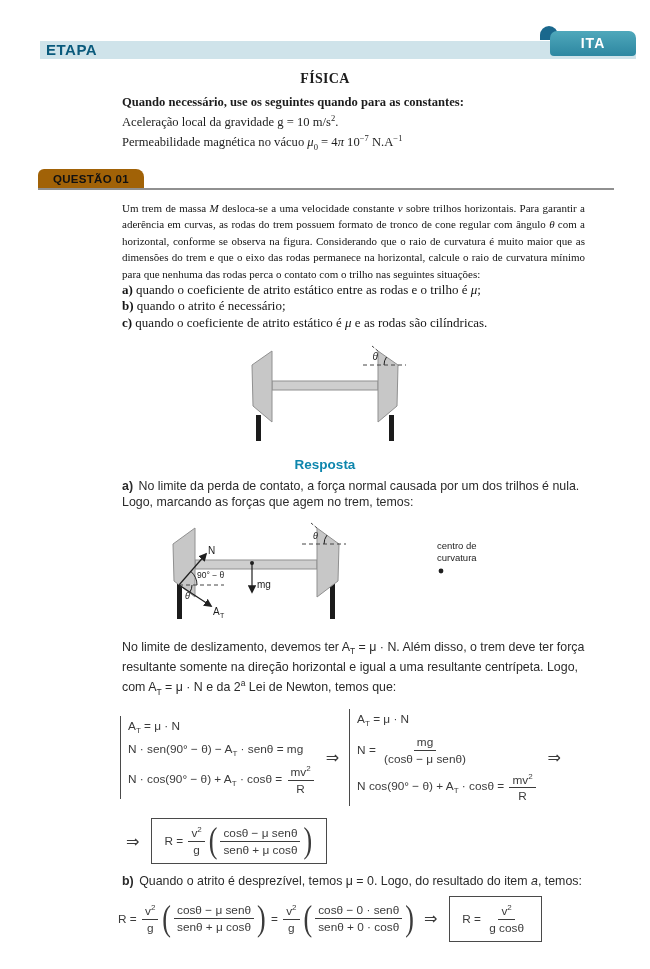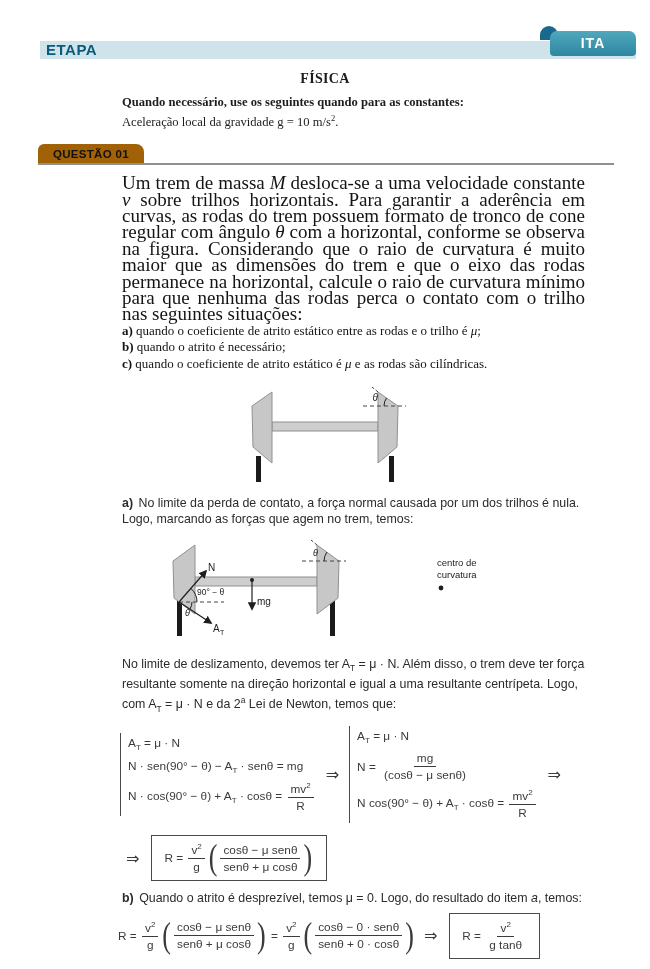--- a/index.html
+++ b/index.html
@@ -20,21 +20,21 @@
   .serif{font-family:"Liberation Serif","DejaVu Serif",serif;}
   .subject{margin-top:1px;text-align:center;font-weight:bold;font-size:14px;letter-spacing:.3px;}
   .const-block{margin:7px 0 0 122px;width:470px;font-size:12.6px;line-height:16px;}
   .const-intro{font-weight:bold;}
   
   .tabrow{margin:14px 0 0 38px;width:576px;border-bottom:2px solid #909090;}
   .qtab{display:inline-block;background:#a16207;border-radius:6px 8px 0 0;
         padding:4px 15px 3px;font-size:11.5px;font-weight:bold;color:#111;
         letter-spacing:.3px;margin-bottom:0px;}
   
-  .qbody{margin:10px 0 0 122px;width:463px;font-size:19px;line-height:16.4px;
+  .qbody{margin:10px 0 0 122px;width:463px;font-size:11px;line-height:16.4px;
          text-align:justify;color:#141414;}
   .qitem{margin:0 0 0 122px;width:463px;font-size:13px;line-height:16.4px;color:#141414;}
   
   .fig1{display:block;margin:12px auto 0;}
   .fig2{display:block;margin:8px 0 0 140px;}
   
   .resposta{margin-top:9px;text-align:center;font-weight:bold;font-size:13.5px;color:#0e86ad;}
   .apara{margin:7px 0 0 122px;width:470px;font-size:12.4px;line-height:15.6px;color:#2b2b2b;}
   .apara b{margin-right:2px;}
   .mt14{margin-top:14px;}
@@ -68,20 +68,21 @@
       <span class="brand">ETAPA</span>
     </div>
     <span class="badge-bump"></span>
     <span class="badge">ITA</span>
   </div>
 
   <div class="subject serif">FÍSICA</div>
   <div class="const-block serif">
     <div class="const-intro">Quando necessário, use os seguintes quando para as constantes:</div>
     <div>Aceleração local da gravidade g = 10 m/s<sup>2</sup>.</div>
+    <div>Permeabilidade magnética no vácuo <i>μ</i><sub>0</sub> = 4<i>π</i> 10<sup>−7</sup> N.A<sup>−1</sup></div>
   </div>
 
   <div class="tabrow">
     <span class="qtab">QUESTÃO 01</span>
   </div>
 
   <div class="qbody serif">Um trem de massa <i>M</i> desloca-se a uma velocidade constante <i>v</i> sobre trilhos horizontais. Para garantir a aderência em curvas, as rodas do trem possuem formato de tronco de cone regular com ângulo <i>θ</i> com a horizontal, conforme se observa na figura. Considerando que o raio de curvatura é muito maior que as dimensões do trem e que o eixo das rodas permanece na horizontal, calcule o raio de curvatura mínimo para que nenhuma das rodas perca o contato com o trilho nas seguintes situações:</div>
   <div class="qitem serif">
     <b>a)</b>
     <span>quando o coeficiente de atrito estático entre as rodas e o trilho é <i>μ</i>;</span>
@@ -105,20 +106,21 @@
     <rect x="189" y="72" width="5" height="26" fill="#1b1b1b"></rect>
     <rect x="72" y="38" width="106" height="9" fill="#cecece" stroke="#909090" stroke-width="1"></rect>
     <polygon points="72,8 52,22 53,63 72,79" fill="#c7c7c7" stroke="#909090" stroke-width="1"></polygon>
     <polygon points="178,8 198,22 197,63 178,79" fill="#c7c7c7" stroke="#909090" stroke-width="1"></polygon>
     <line x1="178" y1="8" x2="172" y2="3" stroke="#444" stroke-width="1" stroke-dasharray="3,2"></line>
     <line x1="163" y1="22" x2="206" y2="22" stroke="#444" stroke-width="1" stroke-dasharray="4,3"></line>
     <path d="M 184 22 A 14 14 0 0 1 186.5 14" fill="none" stroke="#1f1f1f" stroke-width="1"></path>
     <text x="178" y="17" text-anchor="end" font-size="10" font-style="italic">θ</text>
   </svg>
 
+  <div class="resposta">Resposta</div>
 
   <div class="apara">
     <b>a)</b>
     <span>No limite da perda de contato, a força normal causada por um dos trilhos é nula. Logo, marcando as forças que agem no trem, temos:</span>
   </div>
 
   <svg class="fig2" width="360" height="108" viewBox="0 0 360 108">
     <rect x="37" y="66" width="5" height="35" fill="#1b1b1b"></rect>
     <rect x="190" y="66" width="5" height="35" fill="#1b1b1b"></rect>
     <rect x="55" y="42" width="122" height="9" fill="#cecece" stroke="#909090" stroke-width="1"></rect>
@@ -285,20 +287,20 @@
         </span>
         <span class="m-arr">⇒</span>
         <span class="m-box">
           <span class="m-row">
             <span class="m-txt">R = </span>
             <span class="m-frac">
               <span class="m-row m-num">
                 <span class="m-txt">v<sup>2</sup></span>
               </span>
               <span class="m-row m-den">
-                <span class="m-txt">g tanθ</span>
+                <span class="m-txt">g cosθ</span>
               </span>
             </span>
           </span>
         </span>
       </span></div>
 
 </div>
 
 </body></html>

